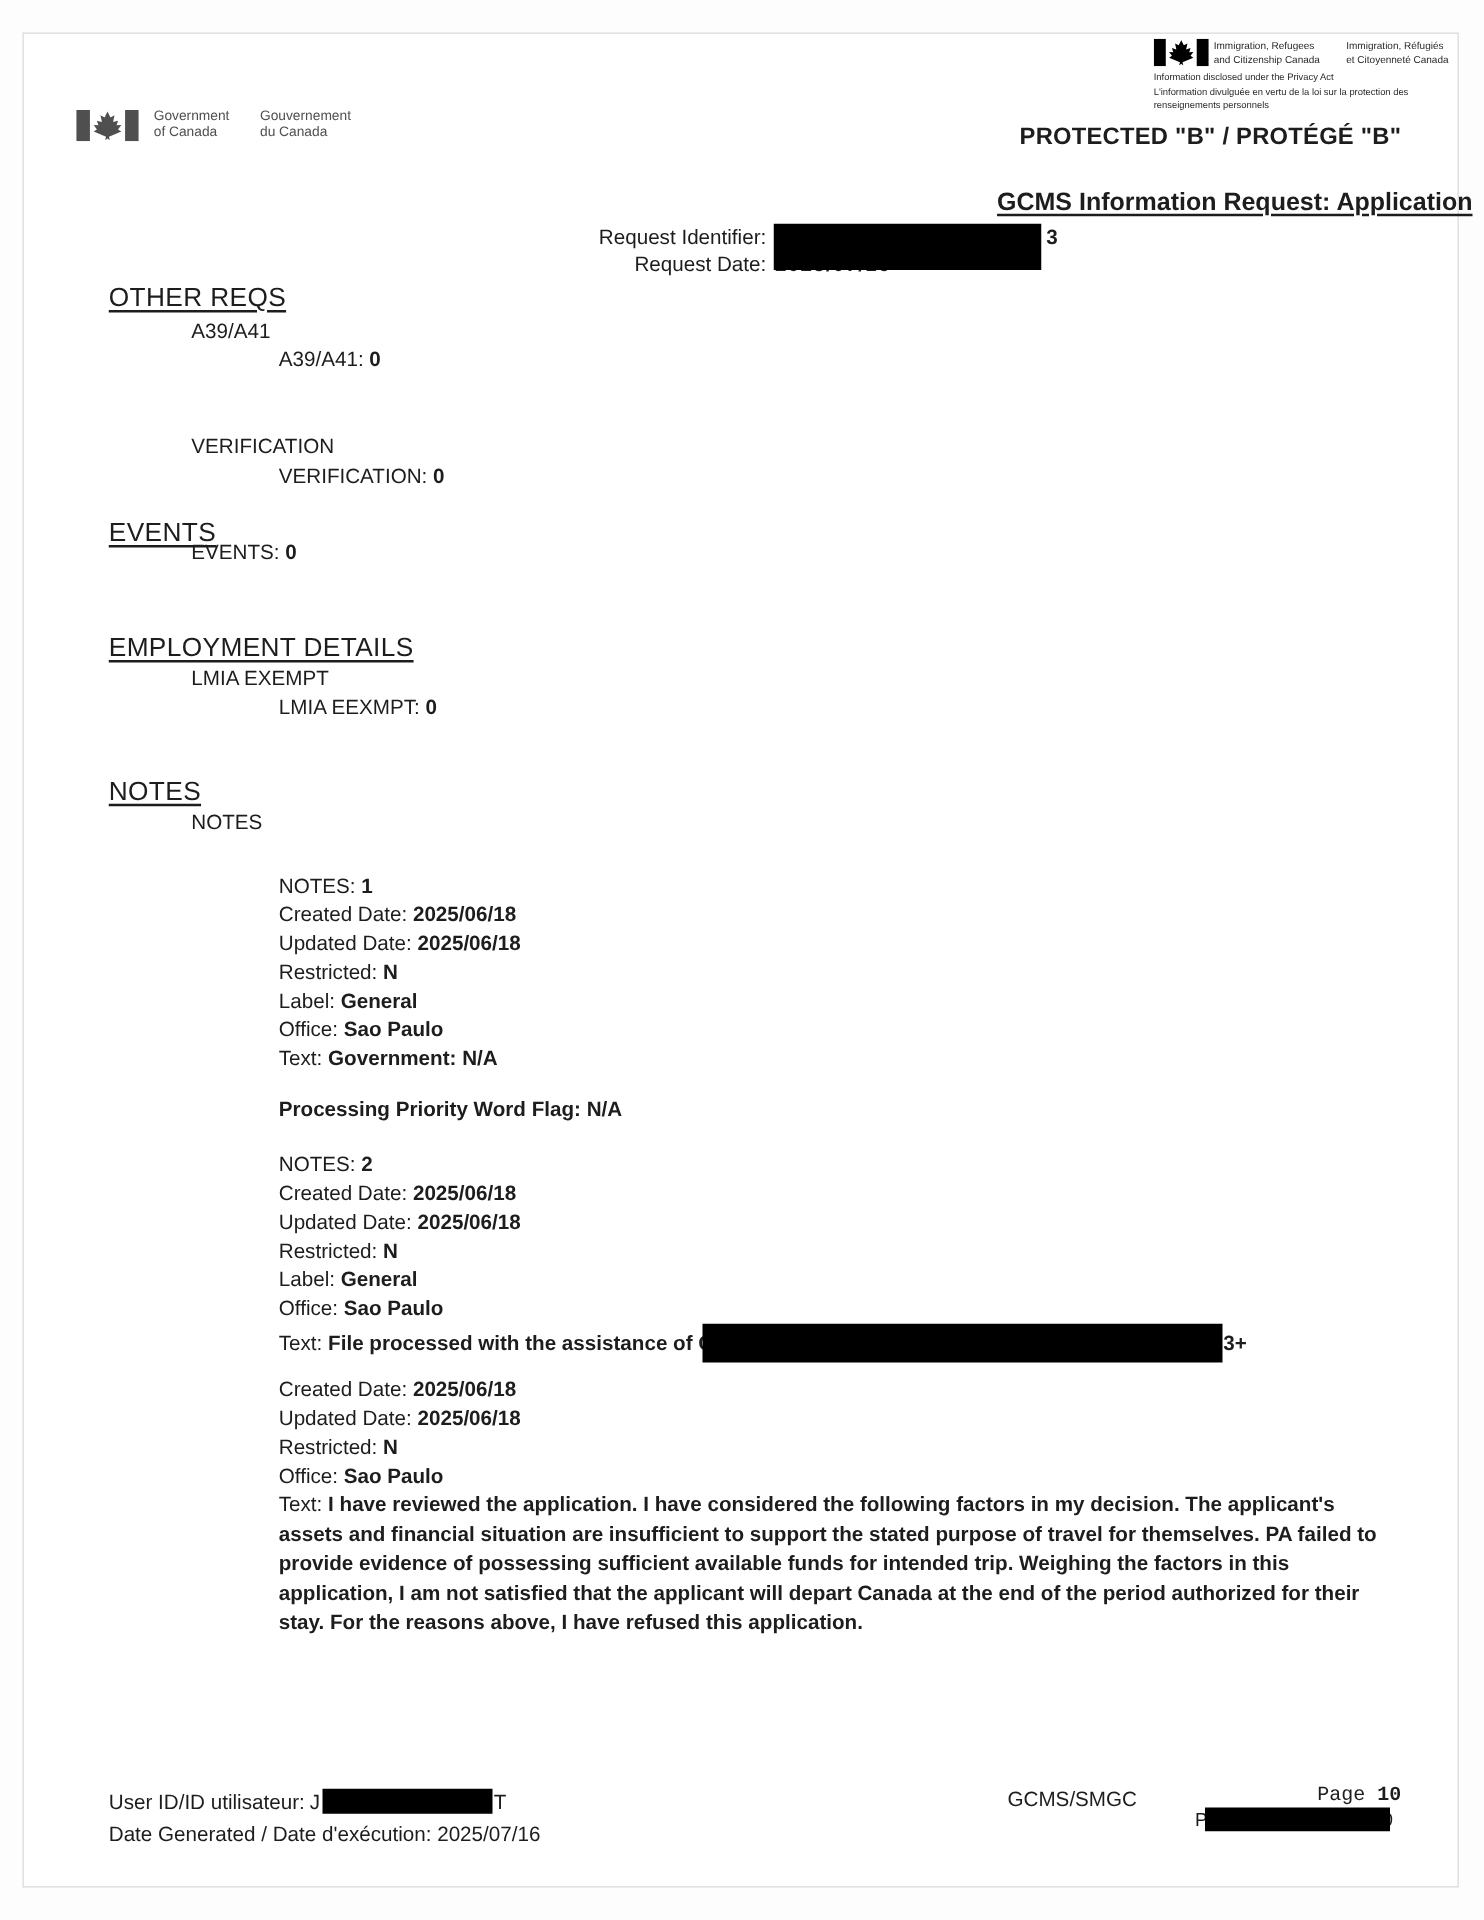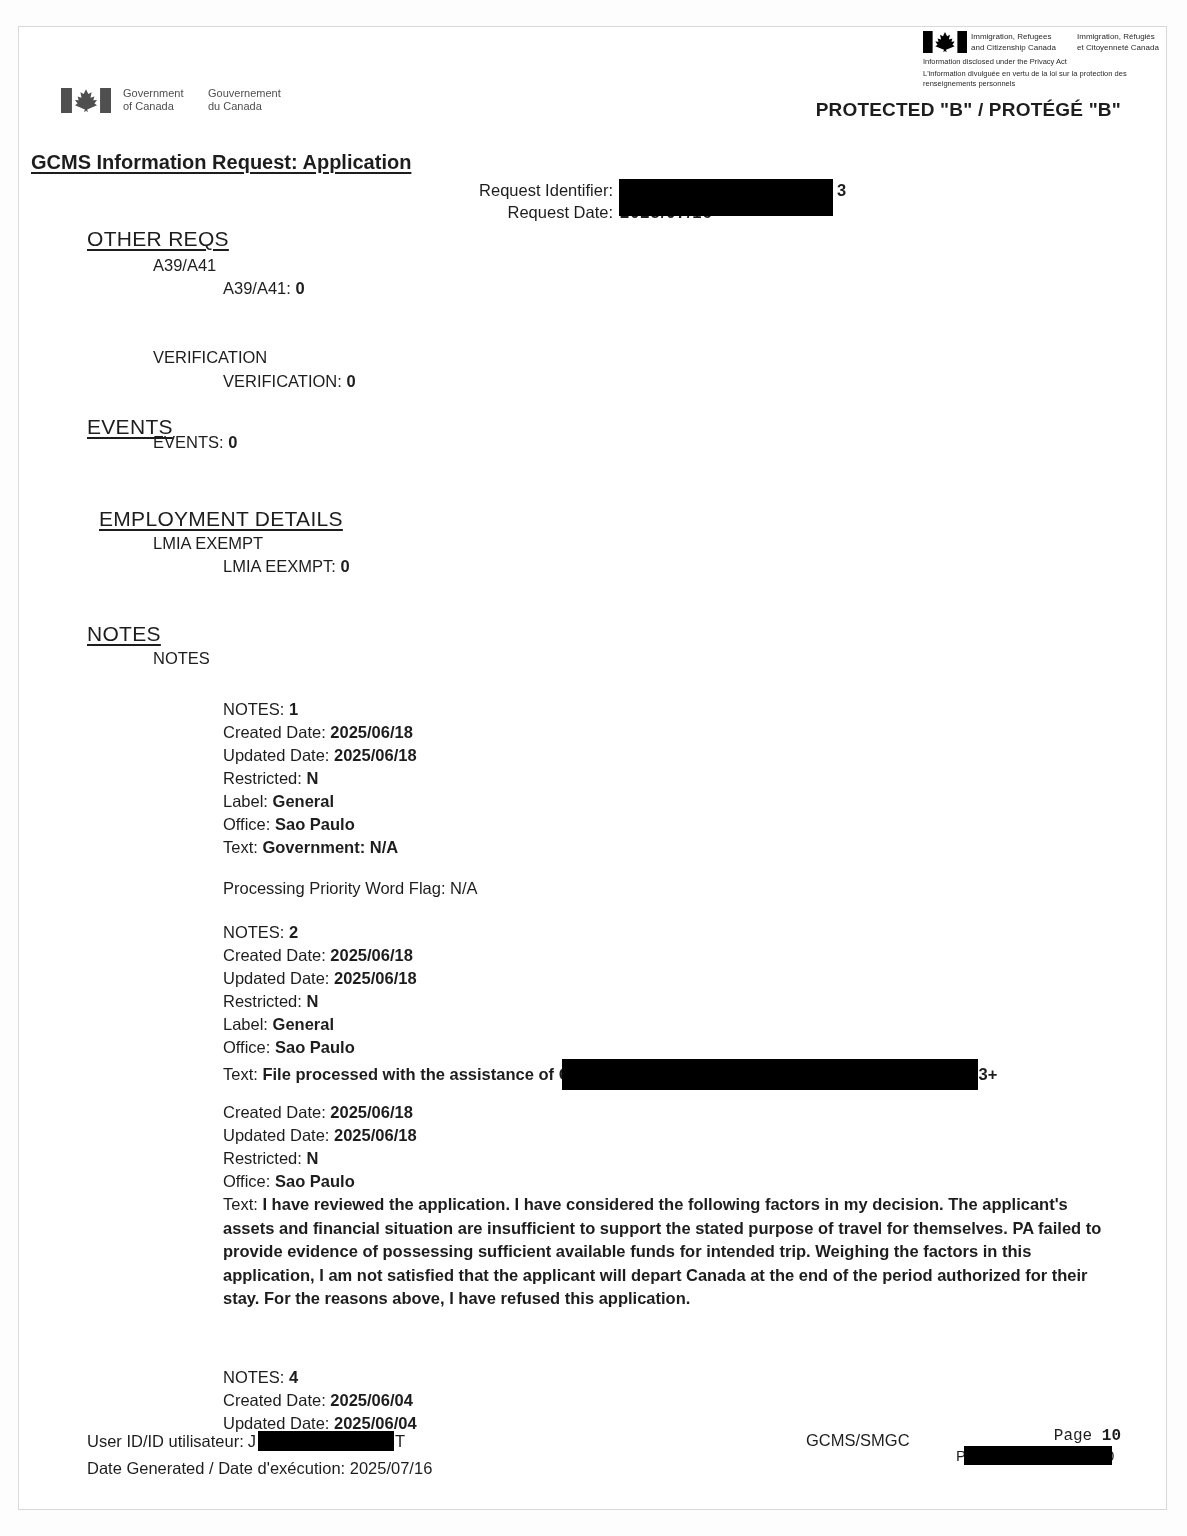--- a/index.html
+++ b/index.html
@@ -14,48 +14,48 @@
   #gov-en{left:104px;top:60px;font-size:11px;line-height:13px;color:#4f4f4f;}
   #gov-fr{left:189px;top:60px;font-size:11px;line-height:13px;color:#4f4f4f;}
   
   #ircc-flag{left:904px;top:4px;width:44px;height:22px;}
   #ircc-en{left:952px;top:5px;font-size:8px;line-height:10.5px;color:#2a2a2a;}
   #ircc-fr{left:1058px;top:5px;font-size:8px;line-height:10.5px;color:#2a2a2a;}
   #ircc-privacy-en{left:904px;top:30px;font-size:7.5px;color:#2a2a2a;}
   #ircc-privacy-fr{left:904px;top:42px;font-size:7.5px;line-height:10px;color:#2a2a2a;}
   #classification{right:45px;top:72px;font-size:19px;font-weight:700;letter-spacing:.2px;}
   
-  #doc-title{left:12px;top:124px;width:1147px;text-align:left;font-size:20px;font-weight:700;}
+  #doc-title{left:12px;top:124px;width:1147px;text-align:right;font-size:20px;font-weight:700;}
   #doc-title span{text-decoration:underline;text-underline-offset:3px;text-decoration-thickness:2px;}
   .req-label{left:294px;width:300px;text-align:right;font-size:16.5px;}
   #req-id-label{top:154px;}
   #req-date-label{top:176px;}
   #req-id-suffix{left:818px;top:154px;font-size:16.5px;font-weight:700;}
   #req-date-value{left:601px;top:176px;font-size:16.5px;font-weight:700;letter-spacing:1px;}
   #req-redaction{left:600px;top:152px;width:214px;height:37px;background:#000;z-index:2;}
   
   .sec-heading{font-size:21px;letter-spacing:.3px;}
   .sec-heading span{text-decoration:underline;text-underline-offset:3px;text-decoration-thickness:2px;}
   .grp,.bodyline{font-size:16.5px;}
   #sec-other{left:68px;top:200px;}
   #other-a39-group{left:134px;top:229px;}
   #other-a39-line{left:204px;top:252px;}
   #other-verif-group{left:134px;top:321px;}
   #other-verif-line{left:204px;top:345px;}
   #sec-events{left:68px;top:388px;}
   #events-line{left:134px;top:406px;}
-  #sec-employment{left:68px;top:480px;margin-left:12px;}
+  #sec-employment{left:68px;top:480px;}
   #emp-group{left:134px;top:507px;}
   #emp-line{left:204px;top:530px;}
   #sec-notes{left:68px;top:595px;}
   #notes-sub{left:134px;top:622px;}
   
   .note{position:absolute;left:204px;font-size:16.5px;line-height:23px;}
   #note1{top:671px;}
-  #priority-flag{left:204px;top:852px;font-size:16.5px;font-weight:400;}
+  #priority-flag{left:204px;top:852px;font-size:16.5px;font-weight:700;}
   #note2{top:894px;}
   #note3{top:1074px;}
   #note3-text{width:900px;line-height:23.5px;}
   #note4{top:1339px;}
   .redact{display:inline-block;background:#000;position:relative;z-index:3;}
   #note2-redact{width:416px;height:31px;vertical-align:-10px;margin-left:-9px;margin-right:1px;}
   
   #footer-user{left:68px;top:1404px;font-size:16.5px;}
   #user-redact{width:136px;height:20px;vertical-align:-4px;margin-left:2px;margin-right:1px;}
   #footer-date{left:68px;top:1432px;font-size:16.5px;}
@@ -180,25 +180,20 @@
   <div class="note" id="note3">
     <div><span>Created Date:</span> <b>2025/06/18</b></div>
     <div><span>Updated Date:</span> <b>2025/06/18</b></div>
     <div><span>Restricted:</span> <b>N</b></div>
     <div><span>Office:</span> <b>Sao Paulo</b></div>
     <div id="note3-text">
       <span>Text:</span> <b>I have reviewed the application. I have considered the following factors in my decision. The applicant's assets and financial situation are insufficient to support the stated purpose of travel for themselves. PA failed to provide evidence of possessing sufficient available funds for intended trip. Weighing the factors in this application, I am not satisfied that the applicant will depart Canada at the end of the period authorized for their stay. For the reasons above, I have refused this application.</b>
     </div>
   </div>
 
-  <div class="note" id="note4">
-    <div><span>NOTES:</span> <b>4</b></div>
-    <div><span>Created Date:</span> <b>2025/06/04</b></div>
-    <div><span>Updated Date:</span> <b>2025/06/04</b></div>
-  </div>
 
   <div class="abs" id="footer-user">
     <span>User ID/ID utilisateur:</span><span style="margin-left:4px;">J</span><span class="redact" id="user-redact"></span><span>T</span>
   </div>
   <div class="abs" id="footer-date">Date Generated / Date d'exécution: 2025/07/16</div>
   <div class="abs" id="footer-system">GCMS/SMGC</div>
   <div class="abs" id="footer-page">
     <span>Page</span> <b>10</b>
   </div>
   <div class="abs" id="footer-file">

